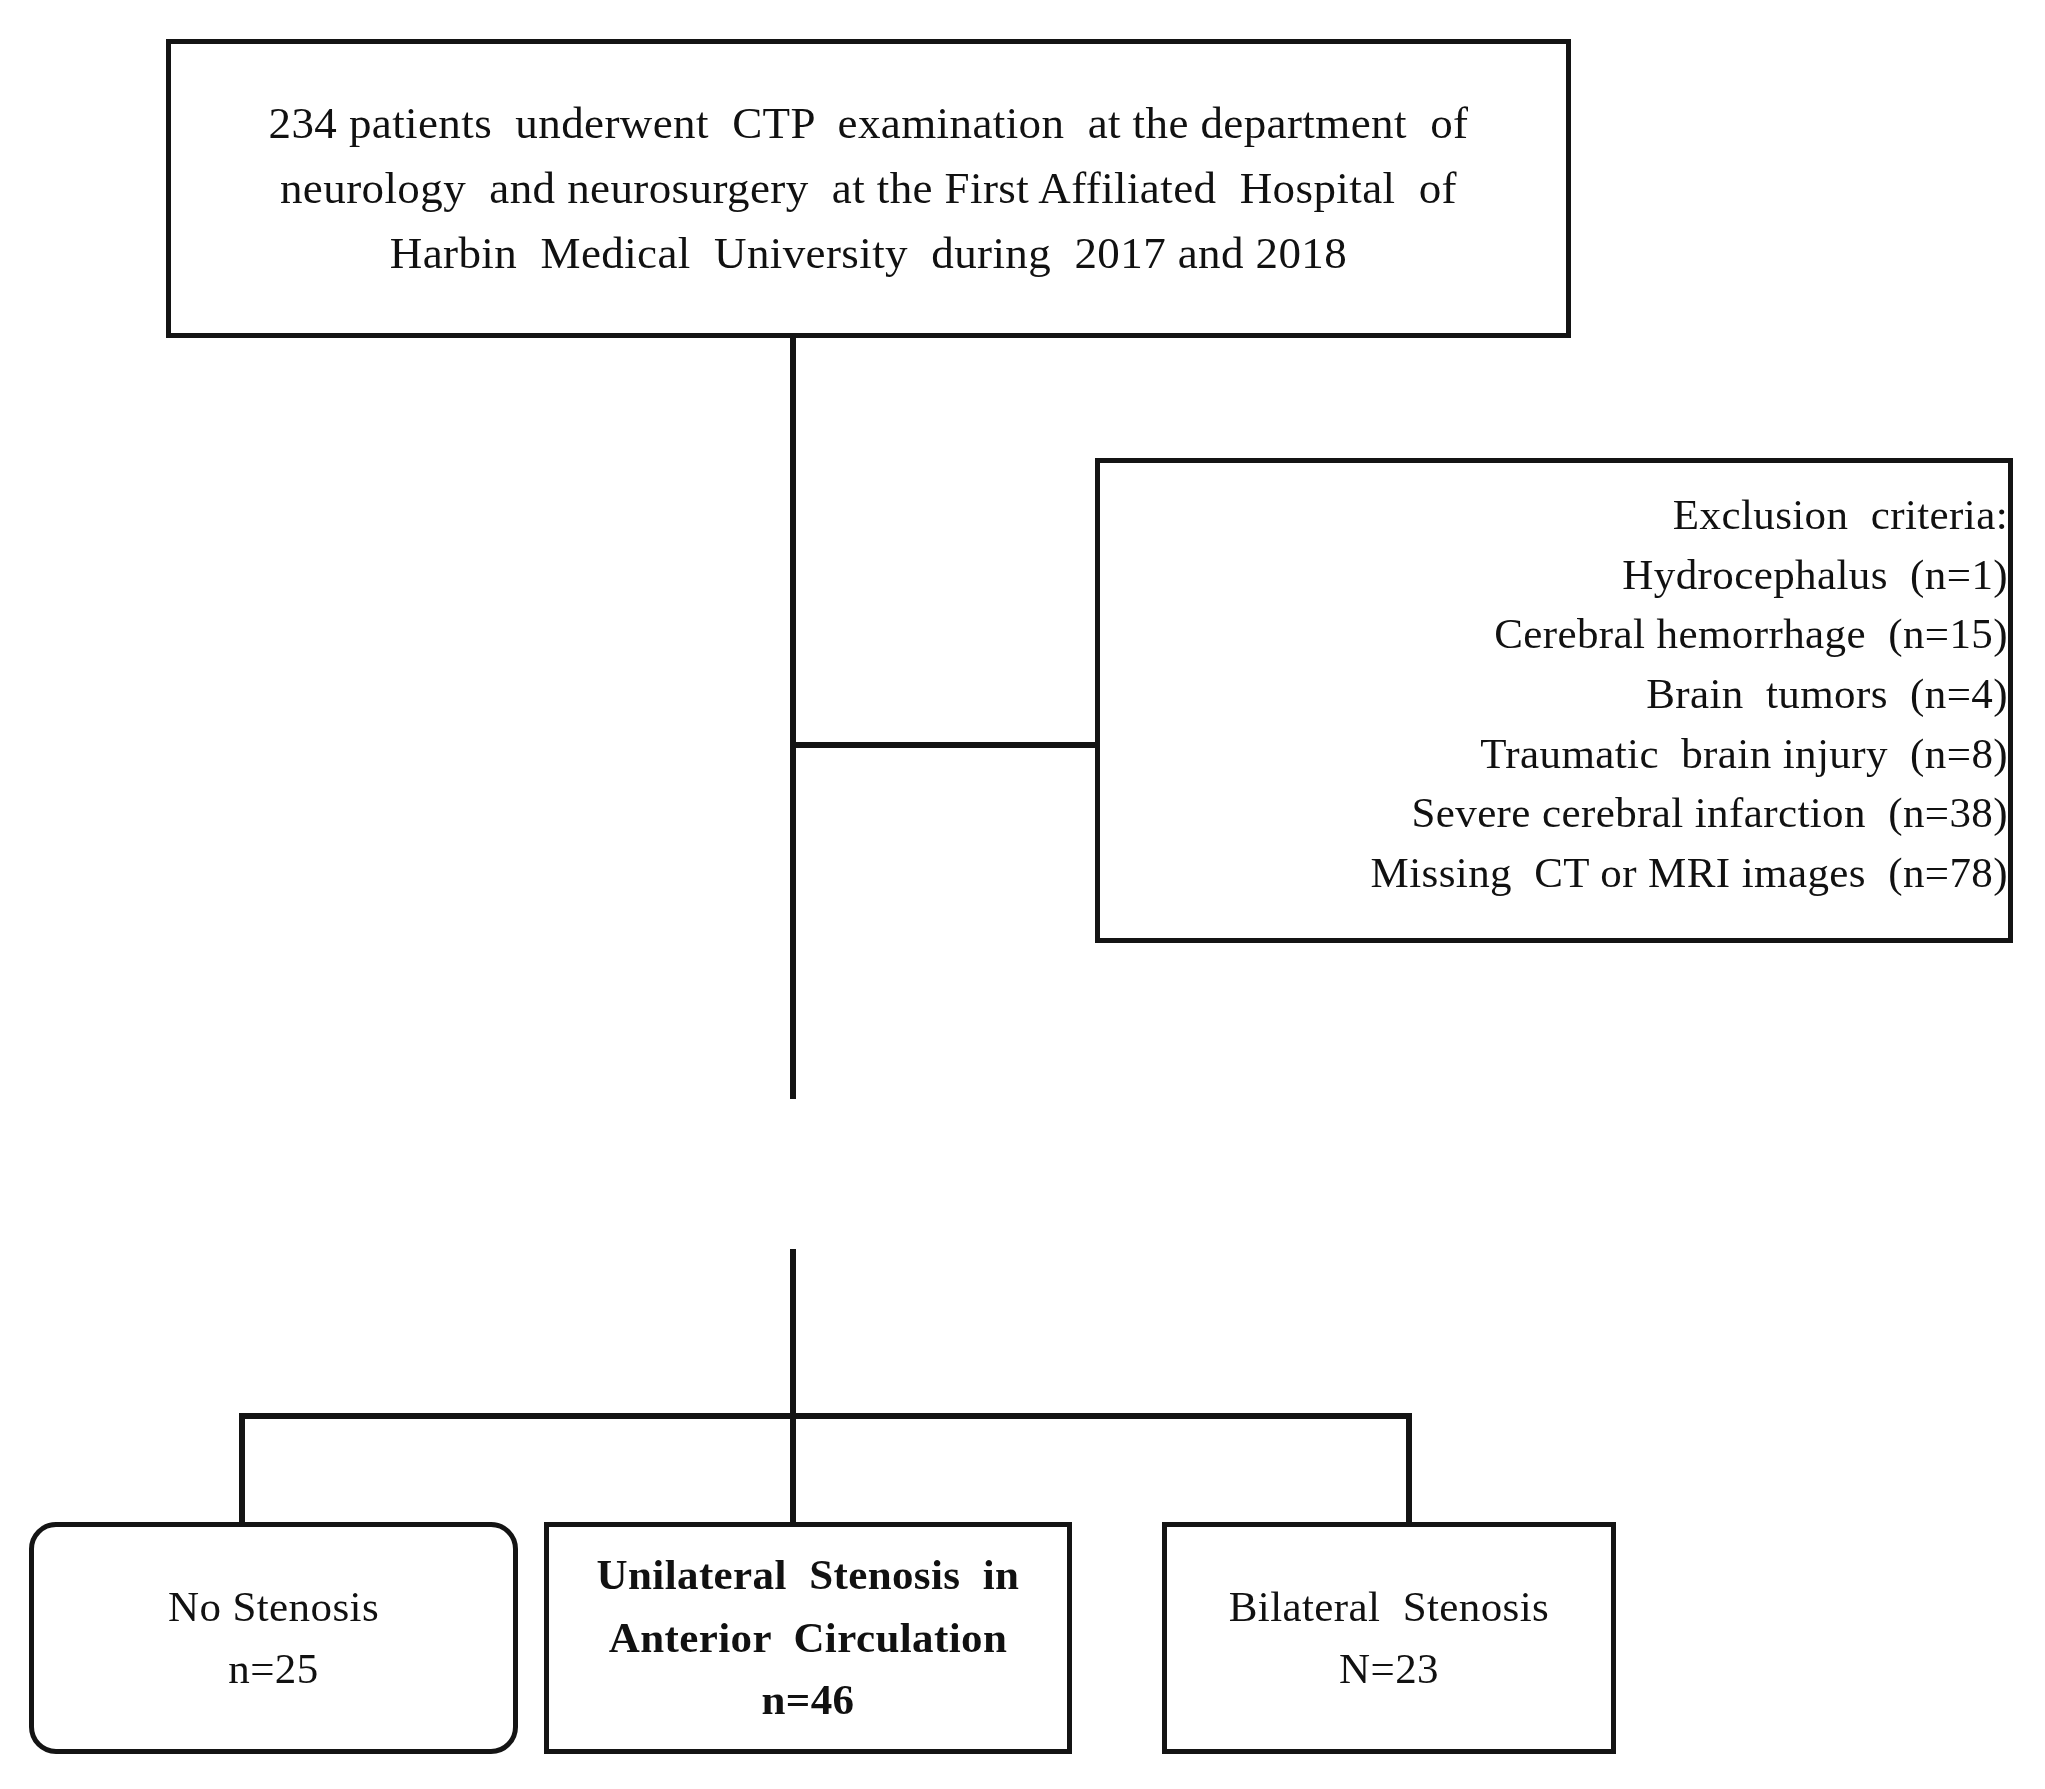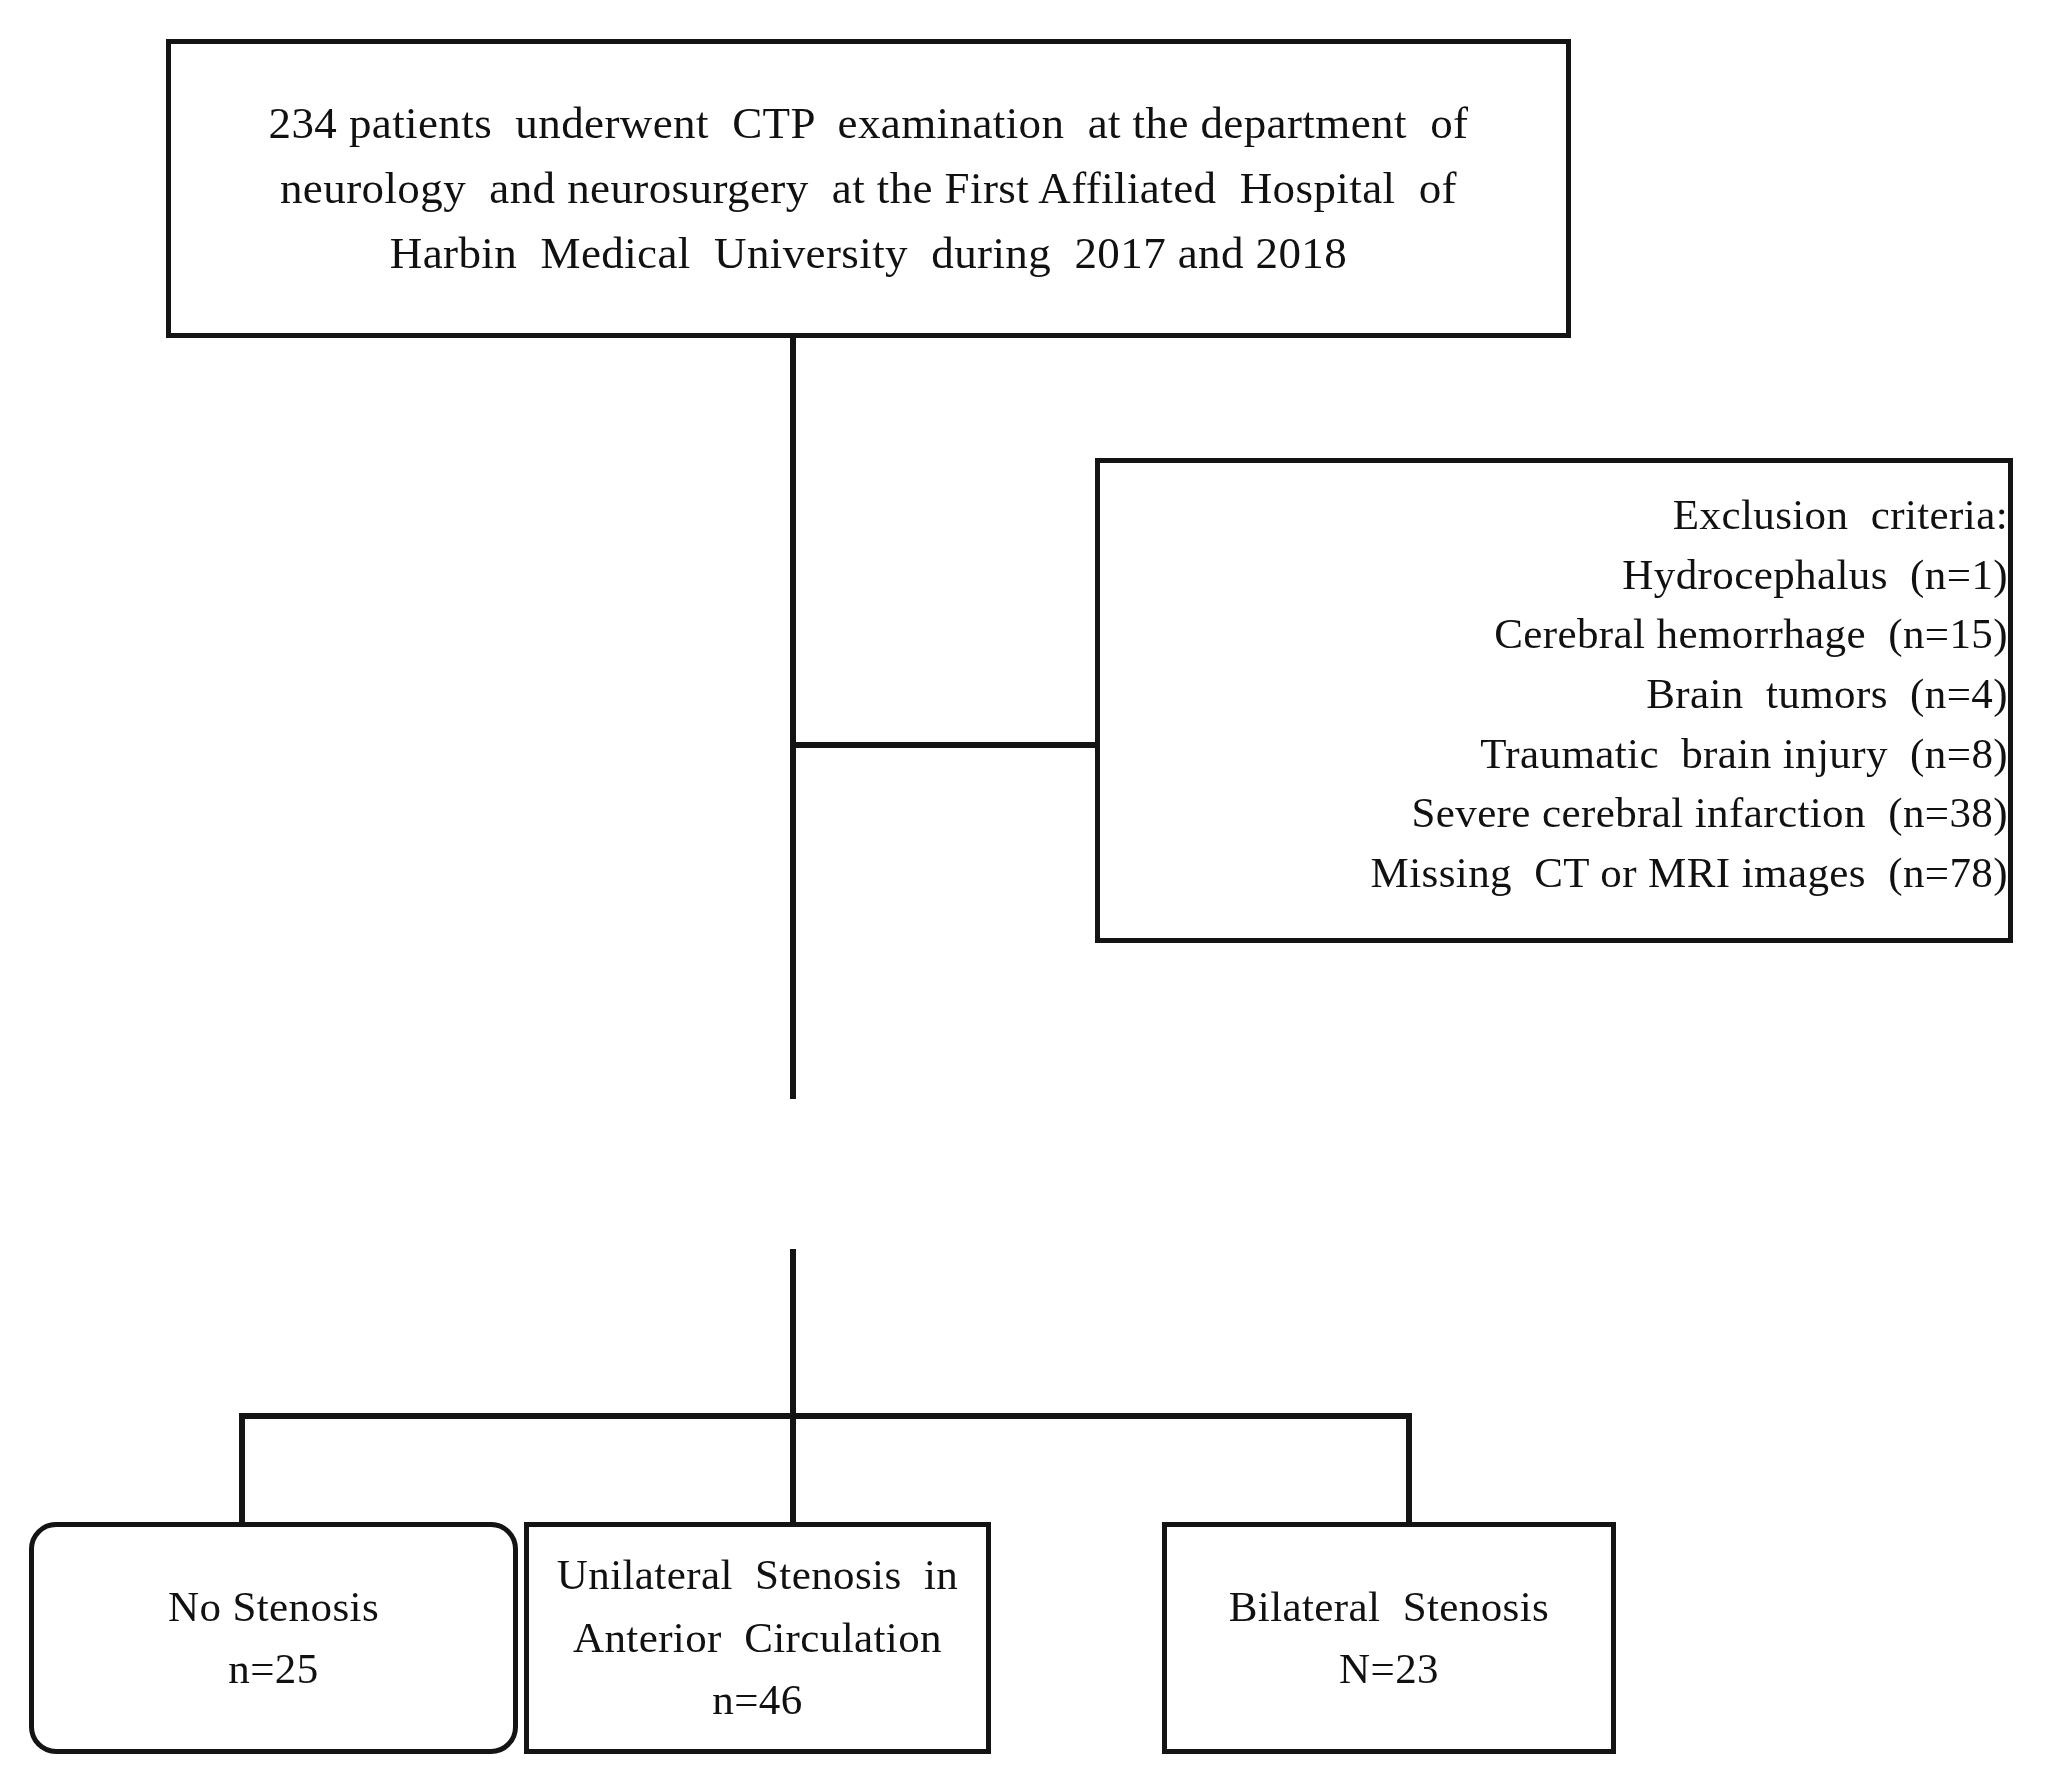--- a/index.html
+++ b/index.html
@@ -87,25 +87,26 @@
   
   #box-no-stenosis {
     left: 29px;
     top: 1522px;
     width: 489px;
     height: 232px;
     align-items: center;
     border-radius: 27px;
   }
   #box-unilateral {
-    left: 524px;
+    left: 544px;
     top: 1522px;
-    width: 467px;
+    width: 528px;
     height: 232px;
     align-items: center;
+    font-weight: bold;
   }
   #box-bilateral {
     left: 1162px;
     top: 1522px;
     width: 454px;
     height: 232px;
     align-items: center;
   }
   #box-no-stenosis .box-text,
   #box-unilateral  .box-text,

